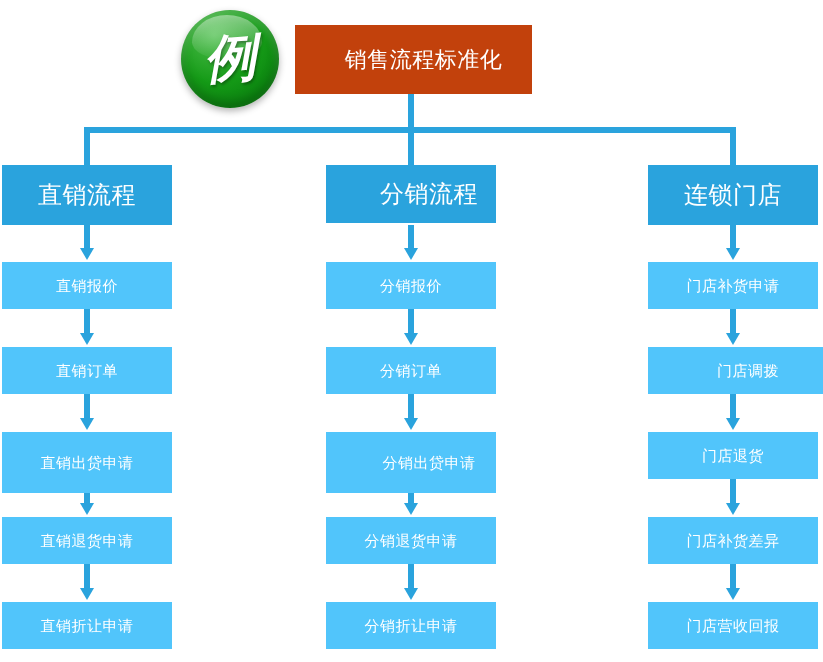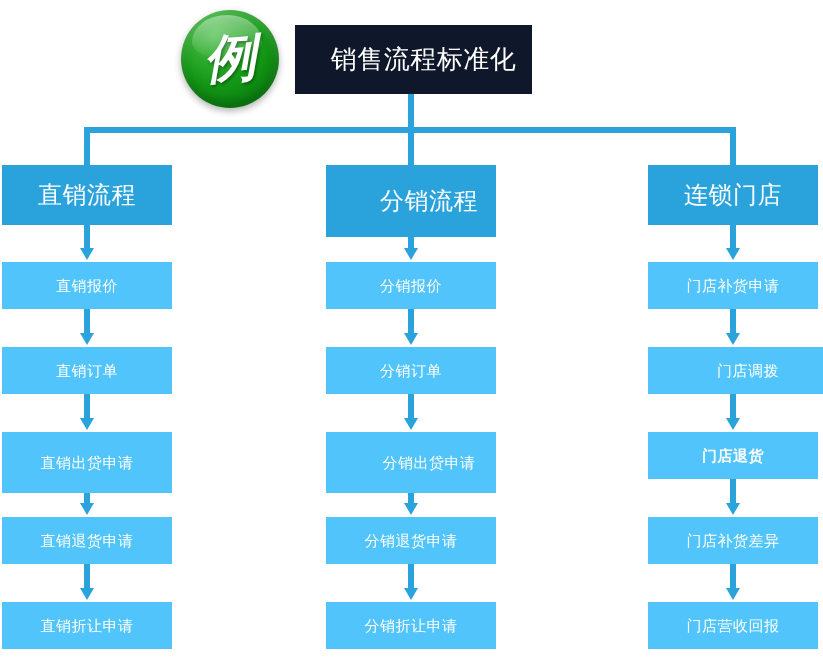--- a/index.html
+++ b/index.html
@@ -44,22 +44,22 @@
     justify-content: center;
     color: #ffffff;
     text-align: center;
     letter-spacing: 0.5px;
     line-height: 1.15;
     white-space: nowrap;
     user-select: none;
   }
 
   .node-root {
-    background: #0f172a;
-    font-size: 26px;
+    background: #c2410c;
+    font-size: 22px;
     padding-left: 20px;
   }
 
   .node-branch {
     background: #2aa3dd;
     font-size: 24px;
   }
 
   .node-leaf {
     background: #51c5fb;
@@ -182,29 +182,29 @@
   <div class="node node-root" style="left:295px; top:25px; width:237px; height:69px;">销售流程标准化</div>
 
   <div class="node node-branch" style="left:2px; top:165px; width:170px; height:60px;">直销流程</div>
 
   <div class="node node-leaf" style="left:2px; top:262px; width:170px; height:47px;">直销报价</div>
   <div class="node node-leaf" style="left:2px; top:347px; width:170px; height:47px;">直销订单</div>
   <div class="node node-leaf" style="left:2px; top:432px; width:170px; height:61px;">直销出贷申请</div>
   <div class="node node-leaf" style="left:2px; top:517px; width:170px; height:47px;">直销退货申请</div>
   <div class="node node-leaf" style="left:2px; top:602px; width:170px; height:47px;">直销折让申请</div>
 
-  <div class="node node-branch" style="left:326px; top:165px; width:170px; height:72px;padding-left:36px;">分销流程</div>
+  <div class="node node-branch" style="left:326px; top:165px; width:170px; height:58px;padding-left:36px;">分销流程</div>
 
   <div class="node node-leaf" style="left:326px; top:262px; width:170px; height:47px;">分销报价</div>
   <div class="node node-leaf" style="left:326px; top:347px; width:170px; height:47px;">分销订单</div>
   <div class="node node-leaf" style="left:326px; top:432px; width:170px; height:61px;padding-left:36px;">分销出贷申请</div>
   <div class="node node-leaf" style="left:326px; top:517px; width:170px; height:47px;">分销退货申请</div>
   <div class="node node-leaf" style="left:326px; top:602px; width:170px; height:47px;">分销折让申请</div>
 
   <div class="node node-branch" style="left:648px; top:165px; width:170px; height:60px;">连锁门店</div>
 
   <div class="node node-leaf" style="left:648px; top:262px; width:170px; height:47px;text-align:right;">门店补货申请</div>
   <div class="node node-leaf" style="left:648px; top:347px; width:200px; height:47px;">门店调拨</div>
-  <div class="node node-leaf" style="left:648px; top:432px; width:170px; height:47px;font-weight:bold;">门店退货</div>
+  <div class="node node-leaf" style="left:648px; top:432px; width:170px; height:47px;">门店退货</div>
   <div class="node node-leaf" style="left:648px; top:517px; width:170px; height:47px;">门店补货差异</div>
   <div class="node node-leaf" style="left:648px; top:602px; width:170px; height:47px;">门店营收回报</div>
 
 </div>
 
 </body></html>

